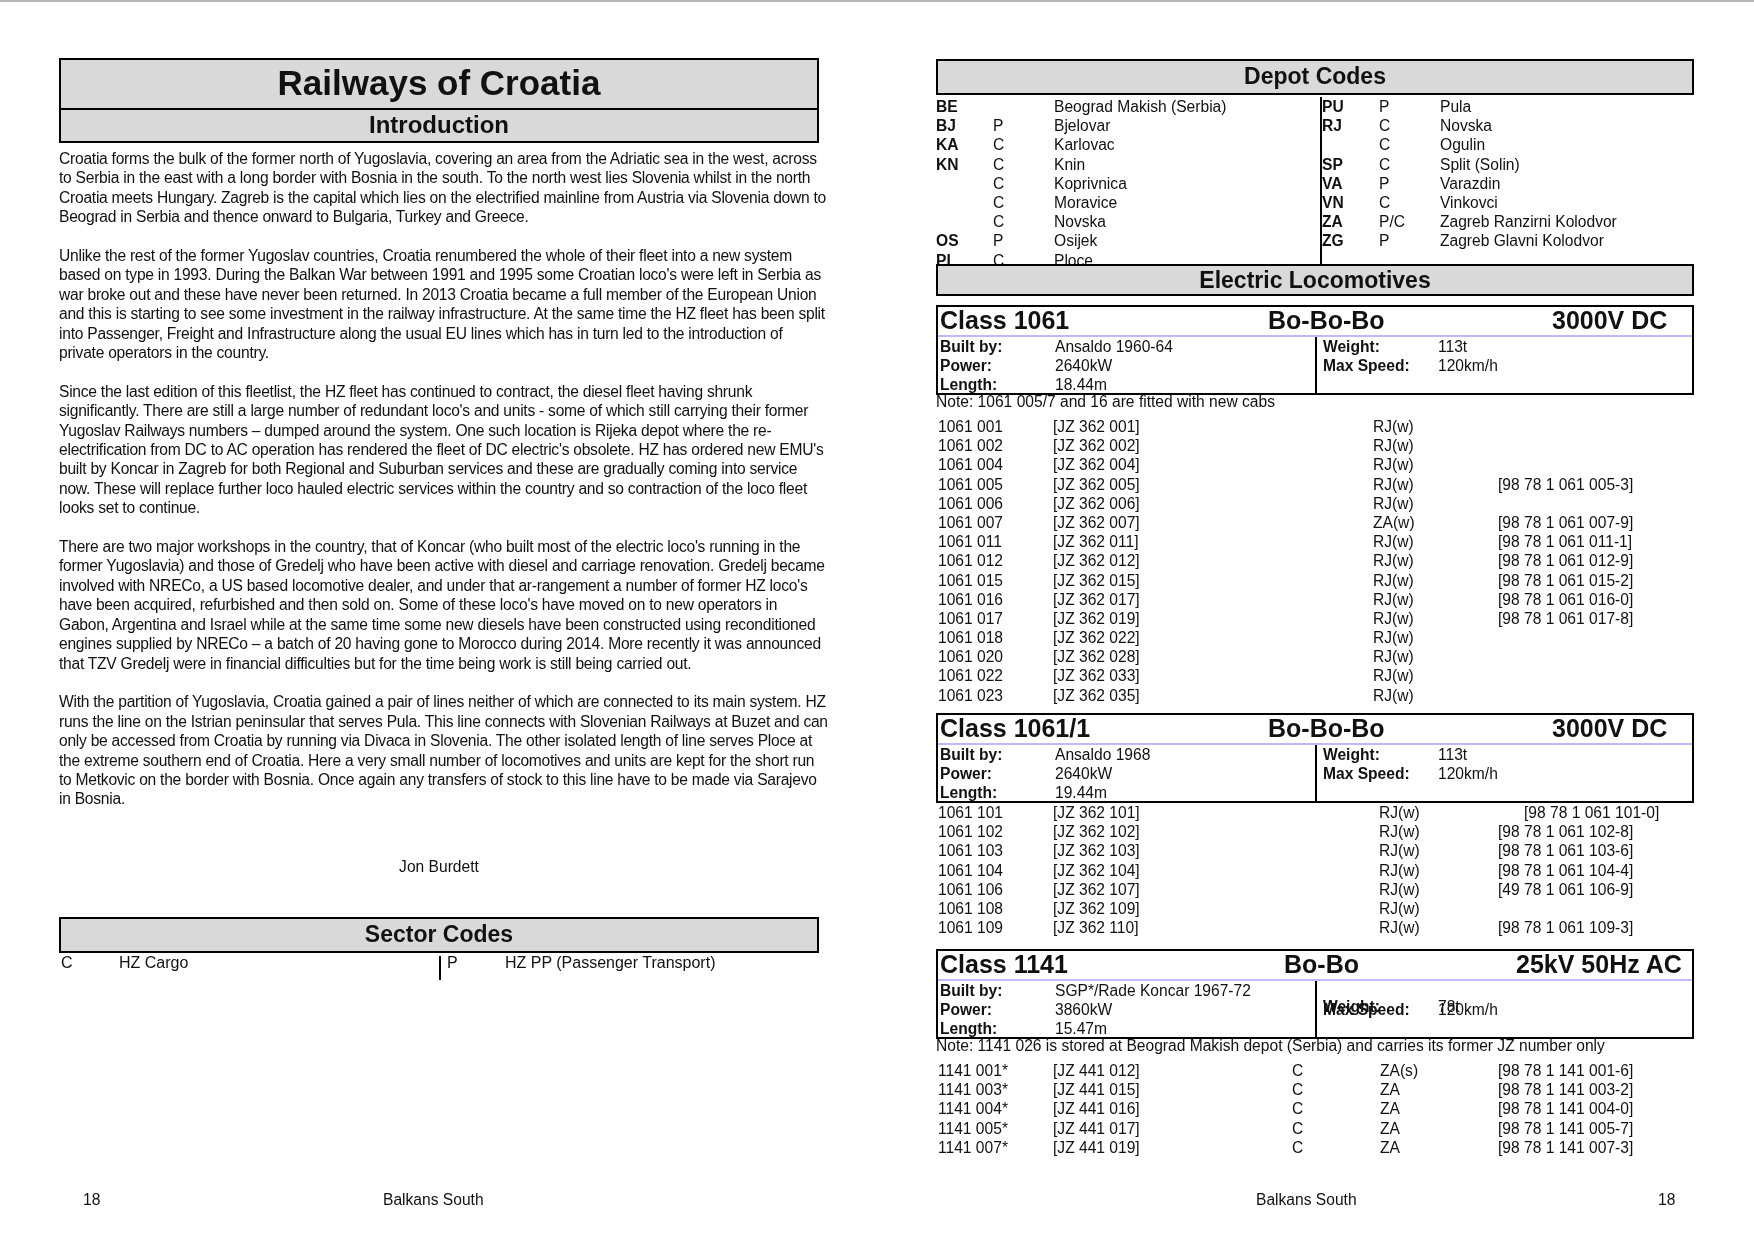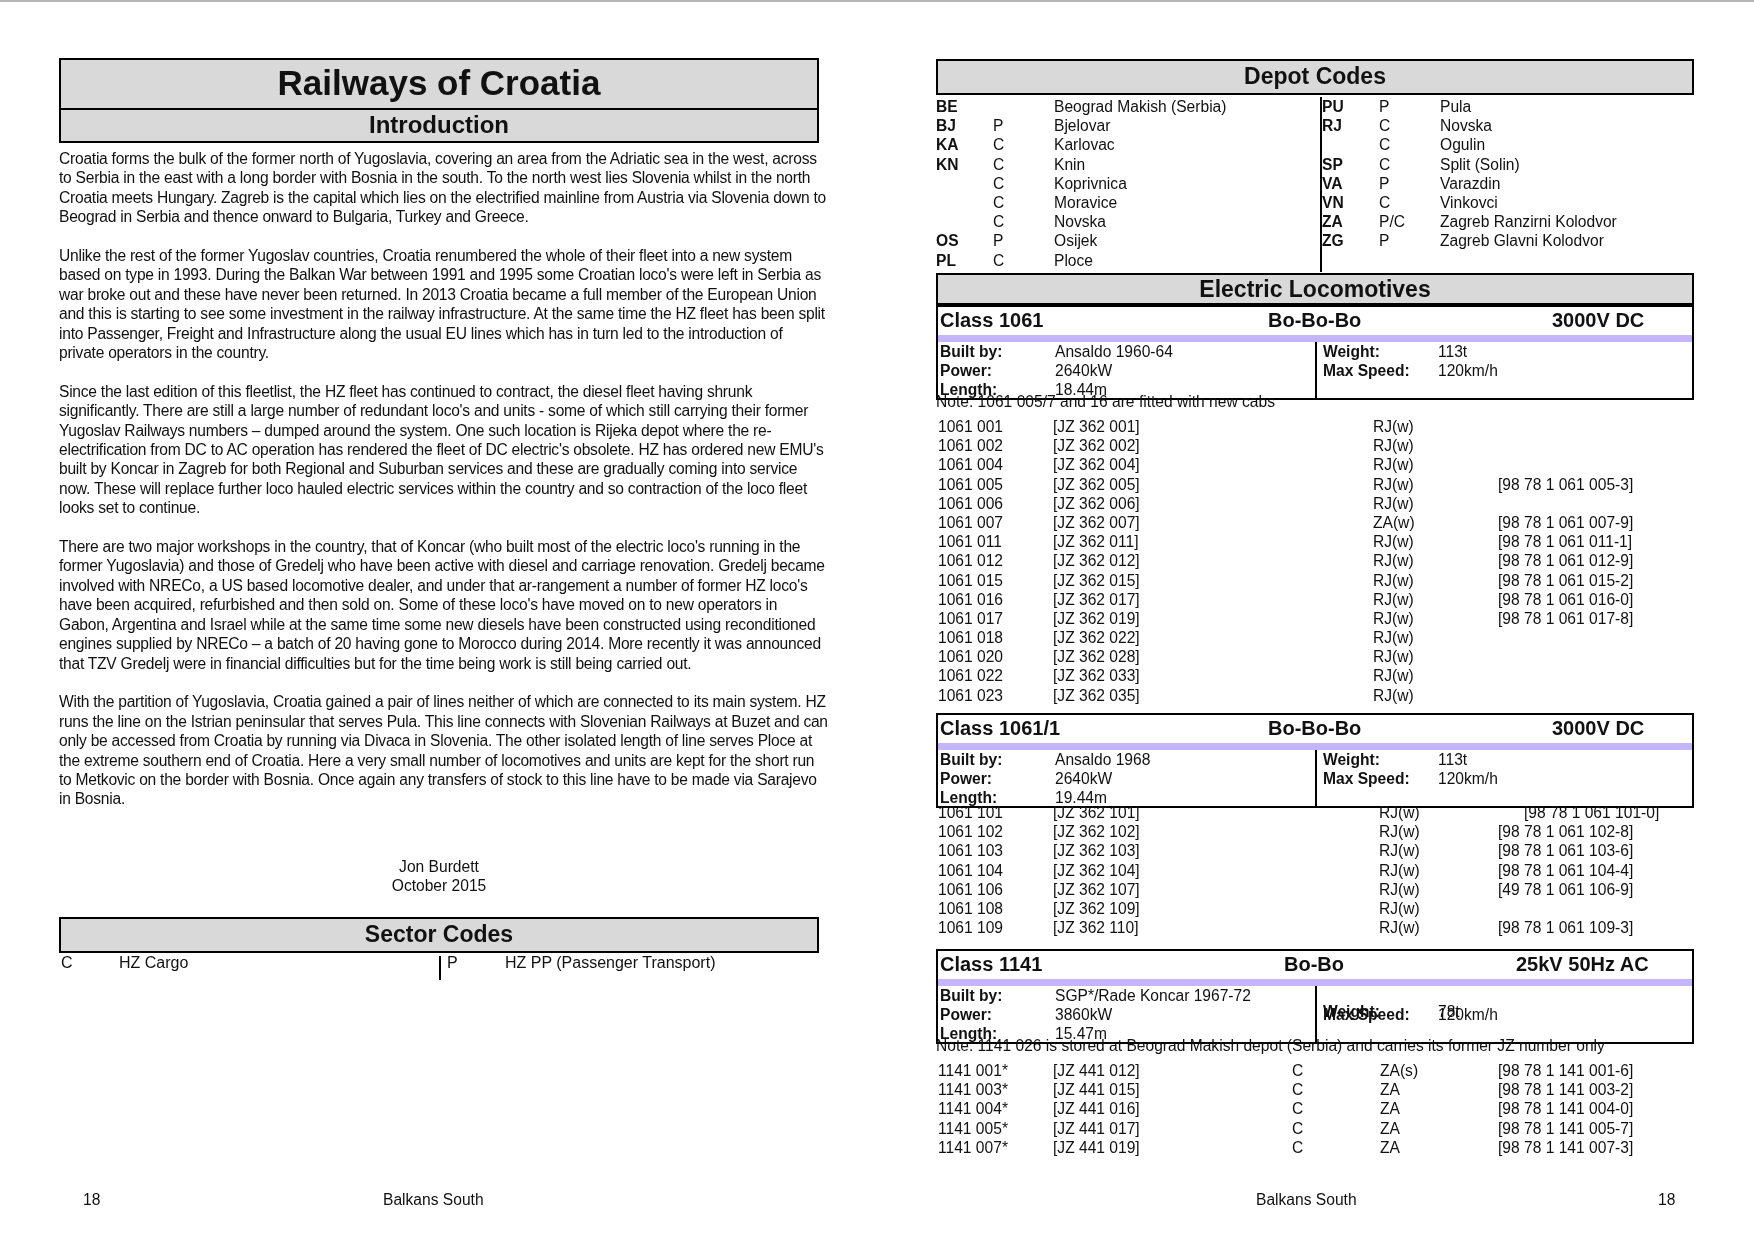--- a/index.html
+++ b/index.html
@@ -18,23 +18,23 @@
   .sector-row{position:absolute;top:954px;left:0;width:760px;font-size:16px;height:24px;}
   .sector-row span{position:absolute;top:0;}
   .vdiv{position:absolute;width:2px;background:#000;}
   .footer{position:absolute;top:1191px;font-size:15.6px;}
   .depot-h{top:59px;height:36px;font-size:23px;line-height:31px;}
   .depot-col{position:absolute;top:97px;font-size:15.6px;}
   .drow{height:19.2px;line-height:19.2px;position:relative;white-space:nowrap;}
   .drow .code{position:absolute;left:0;font-weight:bold;}
   .drow .sec{position:absolute;left:57px;}
   .drow .name{position:absolute;left:118px;}
-  .el-h{top:273px;height:32px;font-size:23px;line-height:28px;}
+  .el-h{top:264px;height:32px;font-size:23px;line-height:28px;}
   .cls{position:absolute;left:0;right:0;border:2px solid #000;box-sizing:border-box;}
-  .cls-head{height:28px;border-bottom:7px solid #c4b5fd;position:relative;font-weight:bold;font-size:20px;line-height:26px;}
+  .cls-head{height:28px;border-bottom:2px solid #c4b5fd;position:relative;font-weight:bold;font-size:25px;line-height:26px;}
   .cls-head span{position:absolute;top:0;}
   .cls-specs{height:56px;position:relative;font-size:15.6px;}
   .cls-specs .mid{position:absolute;left:377px;top:0;bottom:0;width:2px;background:#000;}
   .spec{position:absolute;white-space:nowrap;line-height:19px;}
   .spec b{display:inline-block;width:115px;font-weight:bold;}
   .note{position:absolute;left:0;font-size:15.6px;white-space:nowrap;}
   .rows{position:absolute;left:0;right:0;font-size:15.6px;}
   .lrow{height:19.2px;line-height:19.2px;position:relative;white-space:nowrap;}
   .lrow span{position:absolute;top:0;}
 </style>
@@ -48,21 +48,20 @@
   <div class="hbox intro">Introduction</div>
   <div class="body">
     <p>Croatia forms the bulk of the former north of Yugoslavia, covering an area from the Adriatic sea in the west, across to Serbia in the east with a long border with Bosnia in the south. To the north west lies Slovenia whilst in the north Croatia meets Hungary. Zagreb is the capital which lies on the electrified mainline from Austria via Slovenia down to Beograd in Serbia and thence onward to Bulgaria, Turkey and Greece.</p>
     <p>Unlike the rest of the former Yugoslav countries, Croatia renumbered the whole of their fleet into a new system based on type in 1993.  During the Balkan War between 1991 and 1995 some Croatian loco's were left in Serbia as war broke out and these have never been returned. In 2013 Croatia became a full member of the European Union and this is starting to see some investment in the railway infrastructure. At the same time the HZ fleet has been split into Passenger, Freight and Infrastructure along the usual EU lines which has in turn led to the introduction of private operators in the country.</p>
     <p>Since the last edition of this fleetlist, the HZ fleet has continued to contract, the diesel fleet having shrunk significantly. There are still a large number of redundant loco's and units - some of which still carrying their former Yugoslav Railways numbers – dumped around the system. One such location is Rijeka depot where the re-electrification from DC to AC operation has rendered the fleet of DC electric's obsolete. HZ has ordered new EMU's built by Koncar in Zagreb for both Regional and Suburban services and these are gradually coming into service now. These will replace further loco hauled electric services within the country and so contraction of the loco fleet looks set to continue.</p>
     <p>There are two major workshops in the country, that of Koncar (who built most of the electric loco's running in the former Yugoslavia) and those of Gredelj who have been active with diesel and carriage renovation. Gredelj became involved with NRECo, a US based locomotive dealer, and under that ar-rangement a number of former HZ loco's have been acquired, refurbished and then sold on. Some of these loco's have moved on to new operators in Gabon, Argentina and Israel while at the same time some new diesels have been constructed using reconditioned engines supplied by NRECo – a batch of 20 having gone to Morocco during 2014. More recently it was announced that TZV Gredelj were in financial difficulties but for the time being work is still being carried out.</p>
     <p>With the partition of Yugoslavia, Croatia gained a pair of lines neither of which are connected to its main system. HZ runs the line on the Istrian peninsular that serves Pula. This line connects with Slovenian Railways at Buzet and can only be accessed from Croatia by running via Divaca in Slovenia. The other isolated length of line serves Ploce at the extreme southern end of Croatia. Here a very small number of locomotives and units are kept for the short run to Metkovic on the border with Bosnia. Once again any transfers of stock to this line have to be made via Sarajevo in Bosnia.</p>
   </div>
   <div class="sign">
     <div>Jon Burdett</div>
-    <div>October 2015</div>
   </div>
   <div class="hbox sector-h">Sector Codes</div>
   <div class="sector-row">
     <span style="left:2px">C</span>
     <span style="left:60px">HZ Cargo</span>
     <div class="vdiv" style="left:380px;top:2px;height:24px"></div>
     <span style="left:388px">P</span>
     <span style="left:446px">HZ PP (Passenger Transport)</span>
   </div>
   <div class="footer" style="left:24px">18</div>

